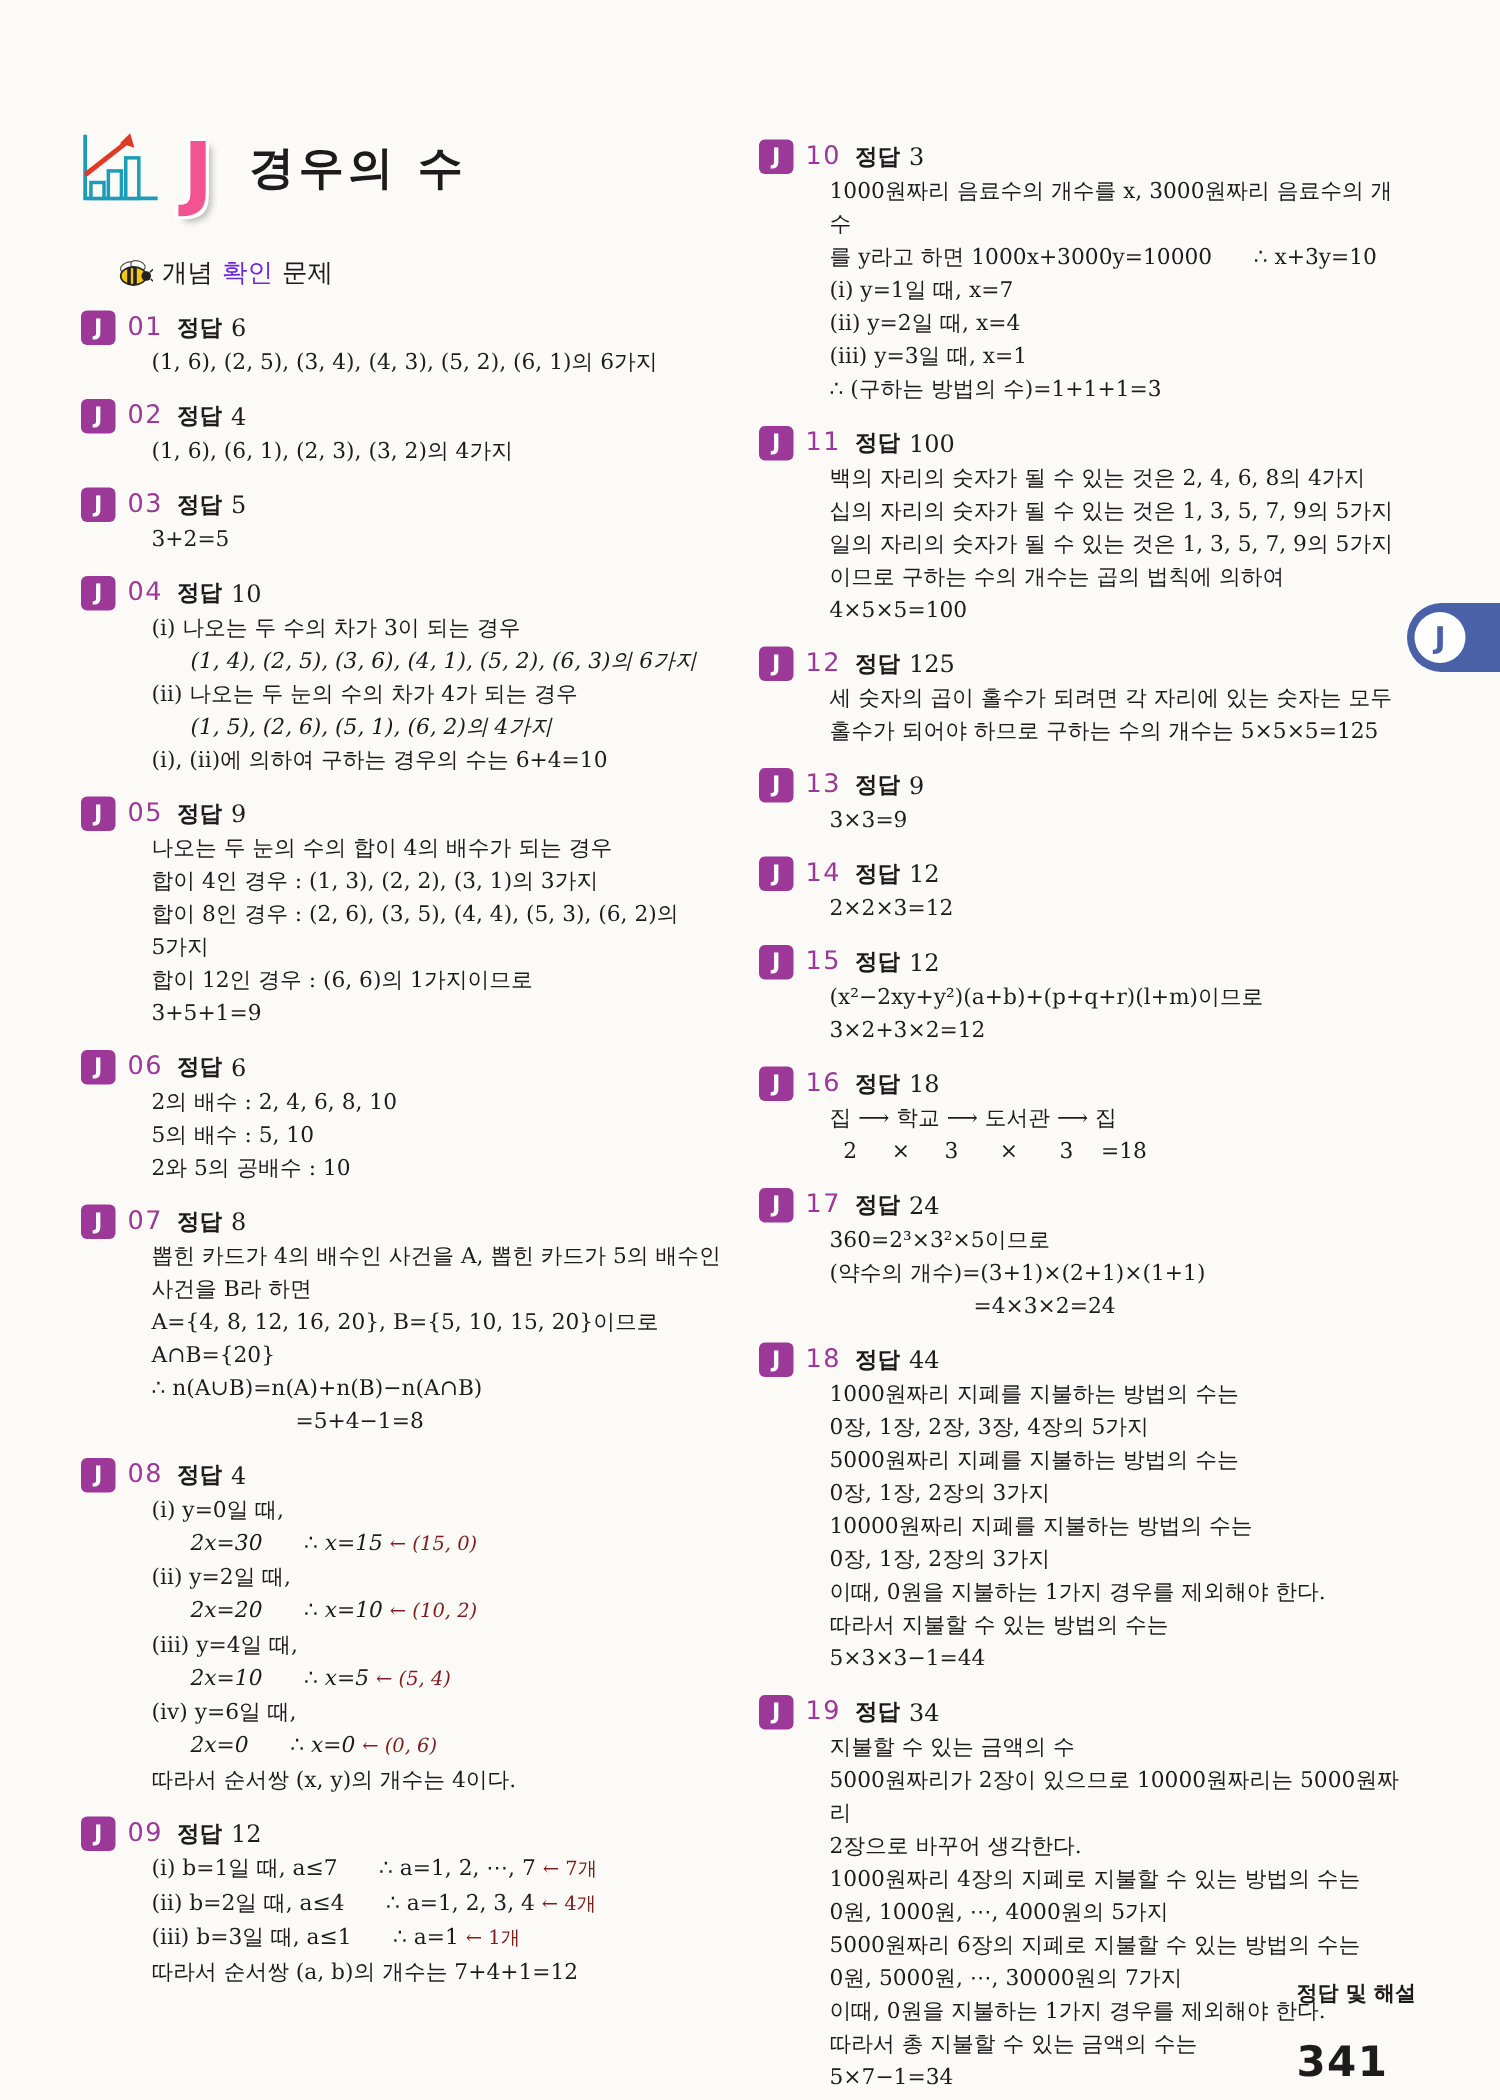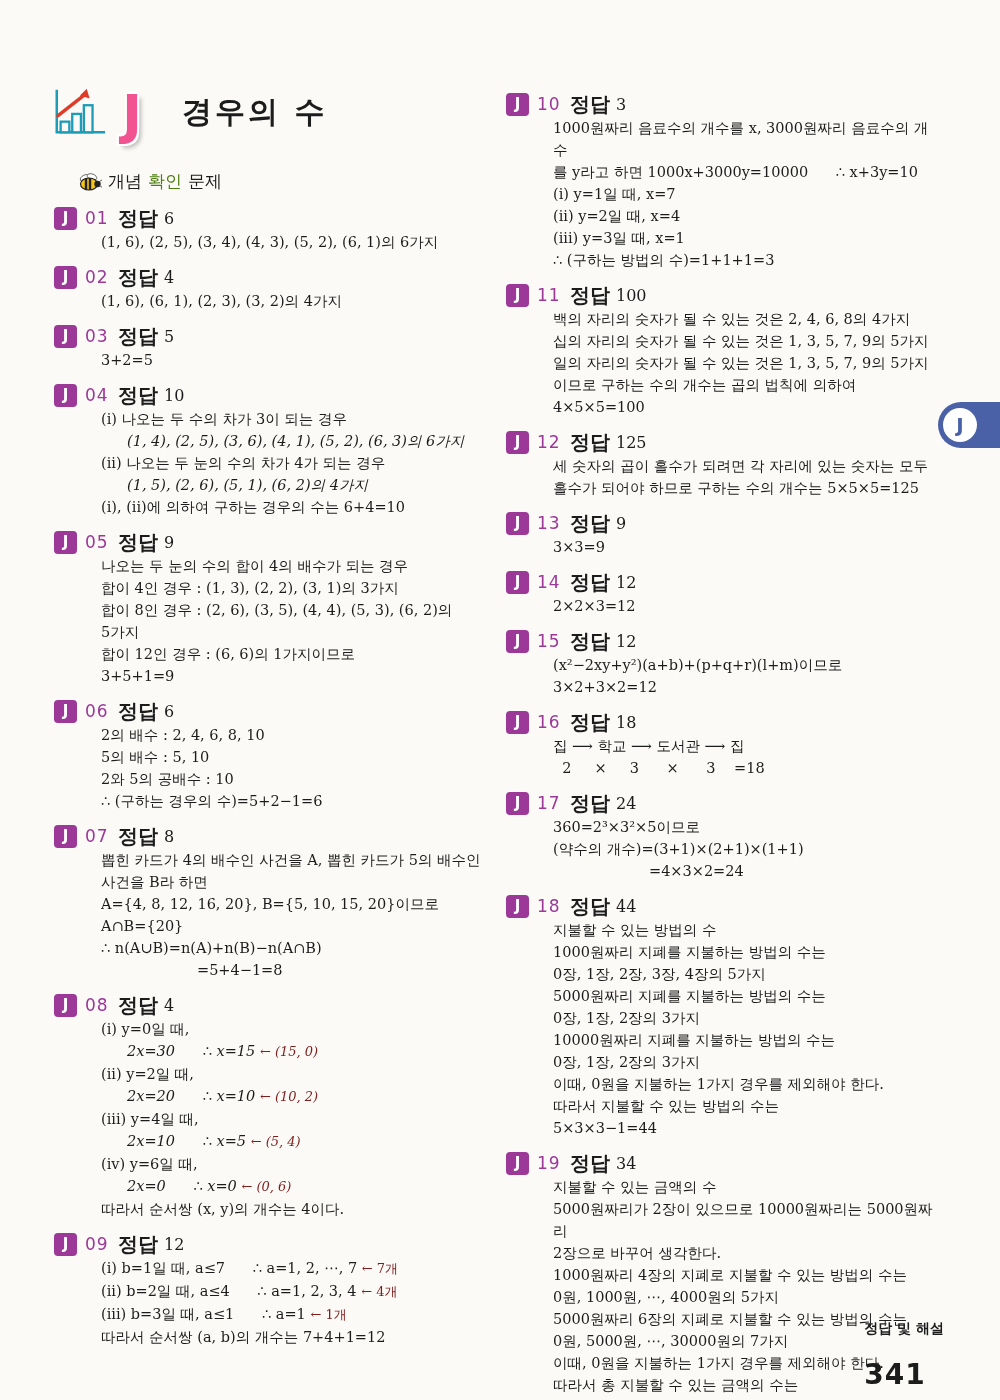--- a/index.html
+++ b/index.html
@@ -12,45 +12,45 @@
   
   .header { position: absolute; left: 50px; top: 86px; display: flex; align-items: flex-end; }
   .chart-icon { width: 58px; height: 52px; flex: 0 0 auto; }
   .logo-j {
     font-family: "DejaVu Sans", sans-serif; font-weight: bold; font-size: 54px; line-height: 0.85;
     color: #f25492; margin-left: 14px;
     text-shadow: 2px 2px 0 #fff, -2px -2px 0 #fff, 2px -2px 0 #fff, -2px 2px 0 #fff, 4px 4px 4px rgba(0,0,0,0.25);
   }
   .page-title {
     font-family: "DejaVu Sans", sans-serif; font-weight: bold; font-size: 30px;
-    margin-left: 40px; letter-spacing: 3px; padding-bottom: 5px;
+    margin-left: 24px; letter-spacing: 3px; padding-bottom: 5px;
   }
   
   .section-label {
     position: absolute; left: 76px; top: 170px; display: flex; align-items: center; gap: 6px;
     font-family: "DejaVu Sans", sans-serif; font-weight: normal; font-size: 17px;
   }
-  .section-label .hl { color: #4d7c0f; }
+  .section-label .hl { color: #6d28d9; }
   .bee-icon { width: 26px; height: 20px; }
   
   .col { position: absolute; width: 434px; }
   #col-left  { left: 54px;  top: 206px; }
   #col-right { left: 506px; top: 92px; }
   .problem { margin-bottom: 12px; }
   .phead { display: flex; align-items: center; height: 24px; margin-bottom: 1px; }
   .badge {
     width: 23px; height: 23px; background: #9b3898; color: #fff; border-radius: 4px;
     font-family: "DejaVu Sans", sans-serif; font-weight: bold; font-size: 15px;
     display: flex; align-items: center; justify-content: center; flex: 0 0 auto;
   }
   .pnum {
     color: #9b3898; font-family: "DejaVu Sans", sans-serif; font-size: 17px;
     margin-left: 8px; letter-spacing: 1px; min-width: 24px;
   }
-  .alabel { font-family: Liberation Sans, sans-serif; font-weight: bold; font-size: 20px; margin-left: 9px; }
+  .alabel { font-family: Liberation Sans, sans-serif; font-weight: bold; font-size: 15px; margin-left: 9px; }
   .avalue { font-size: 16px; margin-left: 6px; }
   .pbody { margin-left: 47px; }
   .line { font-size: 14.5px; line-height: 22px; white-space: pre-wrap; }
   .line .note { color: #7f1d1d; font-size: 13px; }
   .i1 { padding-left: 26px; font-style: italic; }
   .i2 { padding-left: 96px; }
   
   .side-tab {
     position: absolute; right: 0; top: 402px; width: 62px; height: 46px;
     background: #4a61a8; border-radius: 23px 0 0 23px; display: flex; align-items: center;
@@ -169,21 +169,20 @@
         <div class="phead">
           <span class="badge">J</span>
           <span class="pnum">06</span>
           <span class="alabel">정답</span>
           <span class="avalue">6</span>
         </div>
         <div class="pbody">
           <div class="line"><span>2의 배수 : 2, 4, 6, 8, 10</span></div>
           <div class="line"><span>5의 배수 : 5, 10</span></div>
           <div class="line"><span>2와 5의 공배수 : 10</span></div>
-          <div class="line"><span>∴ (구하는 경우의 수)=5+2−1=6</span></div>
         </div>
       </div>
       <div class="problem">
         <div class="phead">
           <span class="badge">J</span>
           <span class="pnum">07</span>
           <span class="alabel">정답</span>
           <span class="avalue">8</span>
         </div>
         <div class="pbody">
@@ -333,21 +332,20 @@
         </div>
       </div>
       <div class="problem">
         <div class="phead">
           <span class="badge">J</span>
           <span class="pnum">18</span>
           <span class="alabel">정답</span>
           <span class="avalue">44</span>
         </div>
         <div class="pbody">
-          <div class="line"><span>지불할 수 있는 방법의 수</span></div>
           <div class="line"><span>1000원짜리 지폐를 지불하는 방법의 수는</span></div>
           <div class="line"><span>0장, 1장, 2장, 3장, 4장의 5가지</span></div>
           <div class="line"><span>5000원짜리 지폐를 지불하는 방법의 수는</span></div>
           <div class="line"><span>0장, 1장, 2장의 3가지</span></div>
           <div class="line"><span>10000원짜리 지폐를 지불하는 방법의 수는</span></div>
           <div class="line"><span>0장, 1장, 2장의 3가지</span></div>
           <div class="line"><span>이때, 0원을 지불하는 1가지 경우를 제외해야 한다.</span></div>
           <div class="line"><span>따라서 지불할 수 있는 방법의 수는</span></div>
           <div class="line"><span>5×3×3−1=44</span></div>
         </div>

